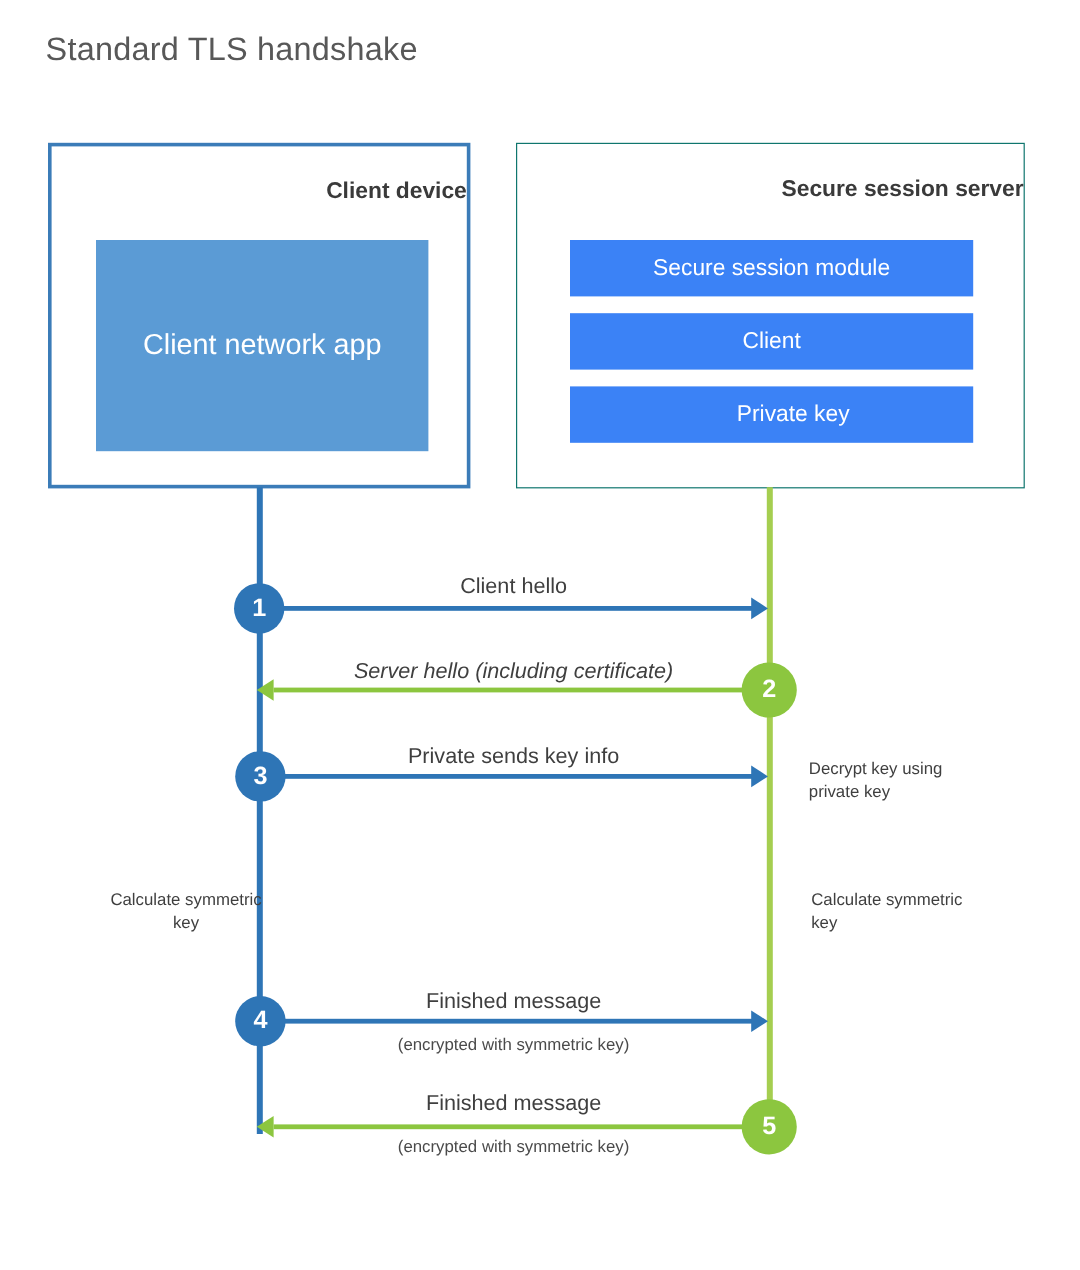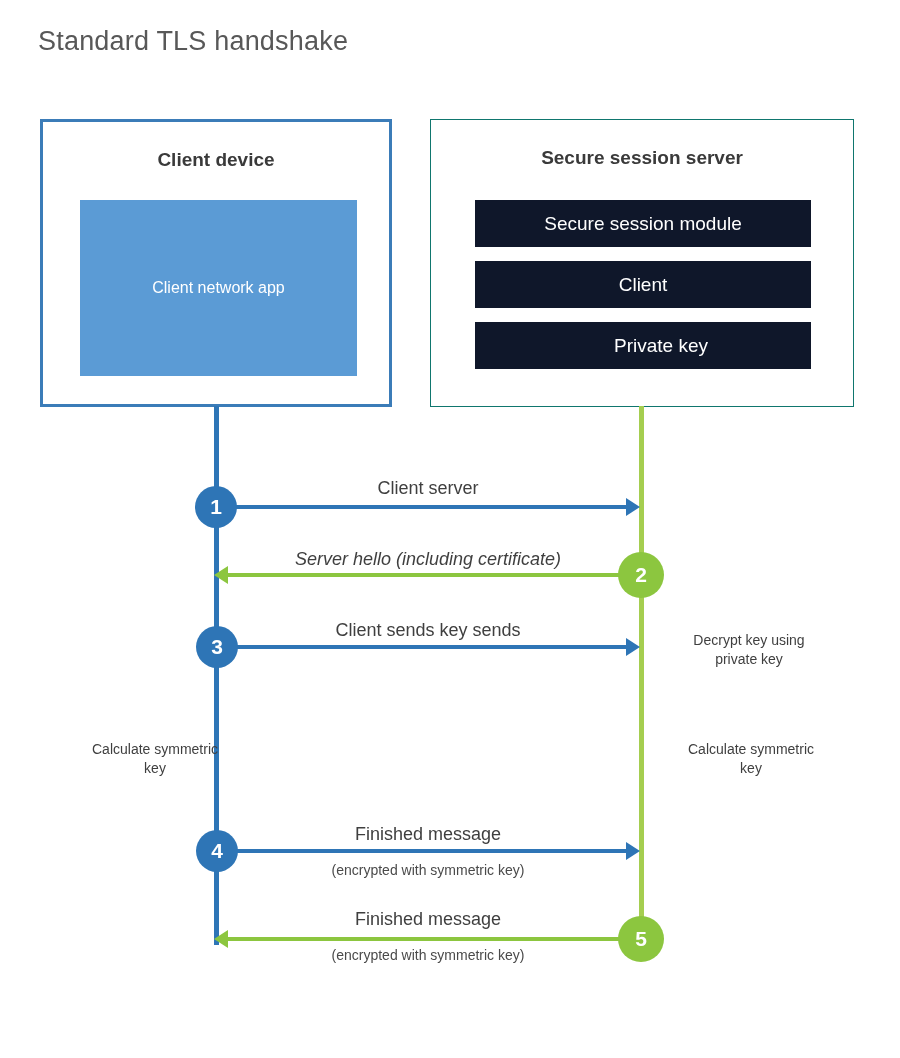--- a/index.html
+++ b/index.html
@@ -54,55 +54,55 @@
     top: 119px;
     width: 424px;
     height: 288px;
     border: 1px solid #0f766e;
   }
   .party-title {
     position: absolute;
     left: 0;
     right: 0;
     top: 27px;
-    text-align: center;
+    text-align: right;
     font-size: 19px;
     font-weight: bold;
     color: #3a3a3a;
   }
 
   
   .client-app {
     position: absolute;
     left: 37px;
     top: 78px;
     width: 277px;
     height: 176px;
     background: #5B9BD5;
     color: #ffffff;
-    font-size: 16px;
+    font-size: 24px;
     font-weight: 400;
     display: flex;
     align-items: center;
     justify-content: center;
     text-align: center;
     line-height: 1.35;
     padding: 0 12px;
     box-sizing: border-box;
   }
 
   
   .server-bars {
     position: absolute;
     left: 44px;
     top: 80px;
     width: 336px;
   }
   .server-bar {
-    background: #0f172a;
+    background: #3b82f6;
     color: #ffffff;
     font-size: 19px;
     height: 47px;
     line-height: 47px;
     text-align: center;
     margin-bottom: 14px;
     white-space: nowrap;
   }
   .server-bar:last-child { margin-bottom: 4px; padding-left: 36px; }
 
@@ -172,21 +172,20 @@
     color: #4a4a4a;
     white-space: nowrap;
   }
 
   
   .side-note {
     position: absolute;
     font-size: 14px;
     line-height: 1.35;
     color: #3f3f3f;
-    text-align: center;
   }
   .side-note.right-align { text-align: center; }
 </style>
 </head>
 <body>
 
 <div id="diagram-root">
 
   <div class="page-title">Standard TLS handshake</div>
 
@@ -200,31 +199,31 @@
     <div class="server-bars">
       <div class="server-bar">Secure session module</div>
       <div class="server-bar">Client</div>
       <div class="server-bar">Private key</div>
     </div>
   </div>
 
   <div class="lifeline client-lifeline"></div>
   <div class="lifeline server-lifeline"></div>
 
-  <div class="msg-label" style="left:216px; top:478px; width:424px;">Client server</div>
+  <div class="msg-label" style="left:216px; top:478px; width:424px;">Client hello</div>
   <div class="msg-line blue" style="left:216px; top:505px; width:412px;"></div>
   <div class="arrow-head right-blue" style="left:626px; top:498px;"></div>
   <div class="step-circle blue" style="left:195px; top:486px;">1</div>
 
   <div class="msg-label" style="left:216px; top:549px; width:424px;font-style:italic;">Server hello (including certificate)</div>
   <div class="msg-line green" style="left:228px; top:573px; width:412px;"></div>
   <div class="arrow-head left-green" style="left:214px; top:566px;"></div>
   <div class="step-circle green" style="left:618px; top:552px;">2</div>
 
-  <div class="msg-label" style="left:216px; top:620px; width:424px;">Client sends key sends</div>
+  <div class="msg-label" style="left:216px; top:620px; width:424px;">Private sends key info</div>
   <div class="msg-line blue" style="left:216px; top:645px; width:412px;"></div>
   <div class="arrow-head right-blue" style="left:626px; top:638px;"></div>
   <div class="step-circle blue" style="left:196px; top:626px;">3</div>
 
   <div class="side-note" style="left:674px; top:631px; width:150px;">Decrypt key using private key</div>
 
   <div class="side-note right-align" style="left:88px; top:740px; width:134px;">Calculate symmetric key</div>
   <div class="side-note" style="left:676px; top:740px; width:150px;">Calculate symmetric key</div>
 
   <div class="msg-label" style="left:216px; top:824px; width:424px;">Finished message</div>

